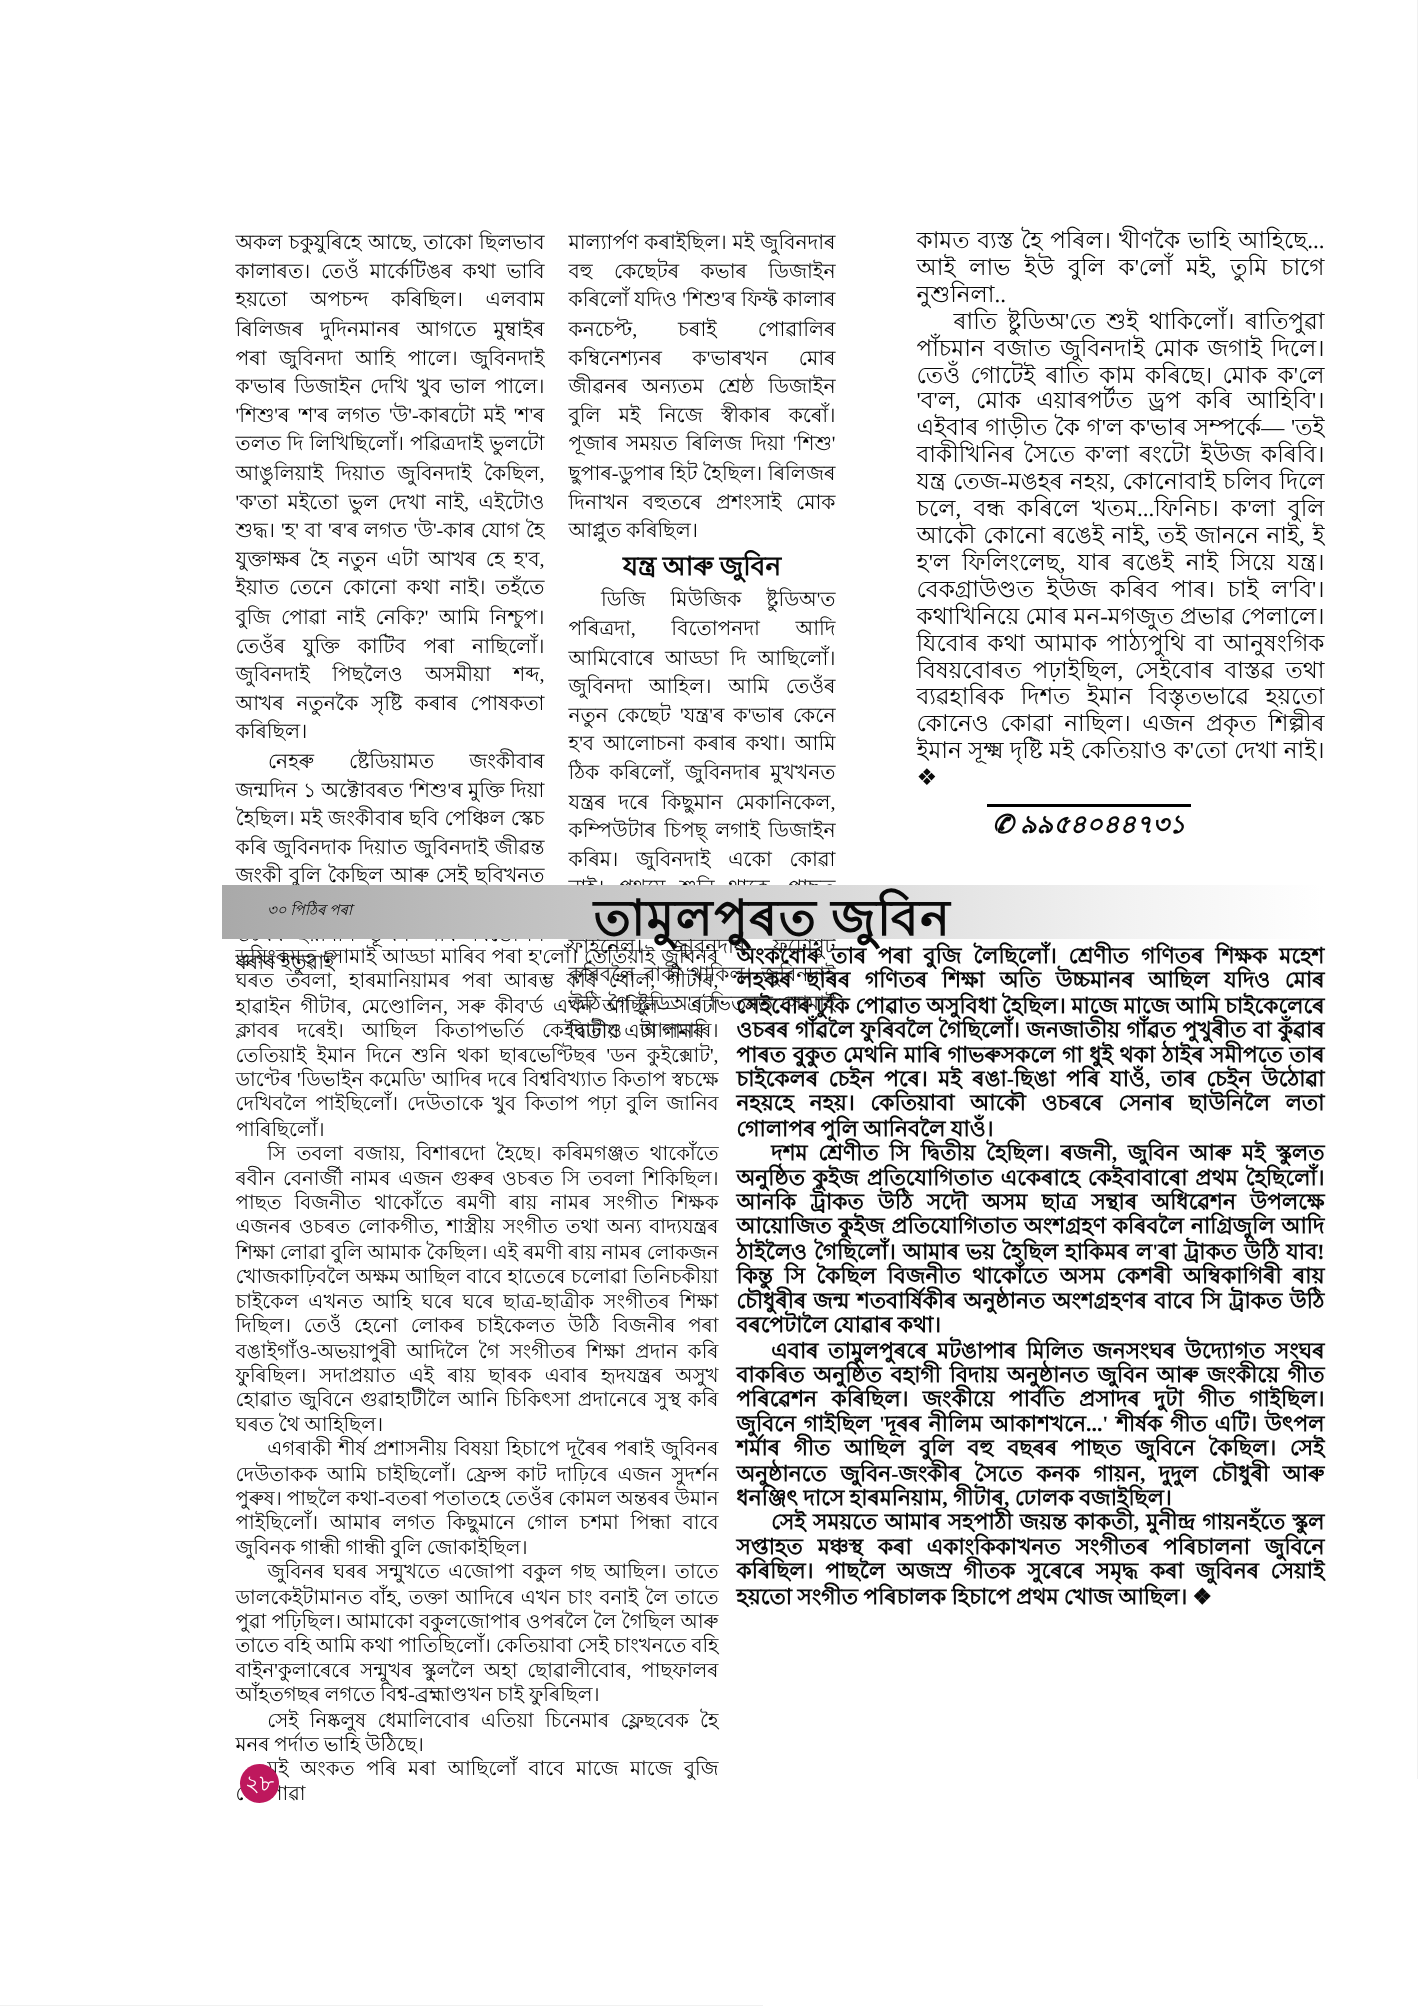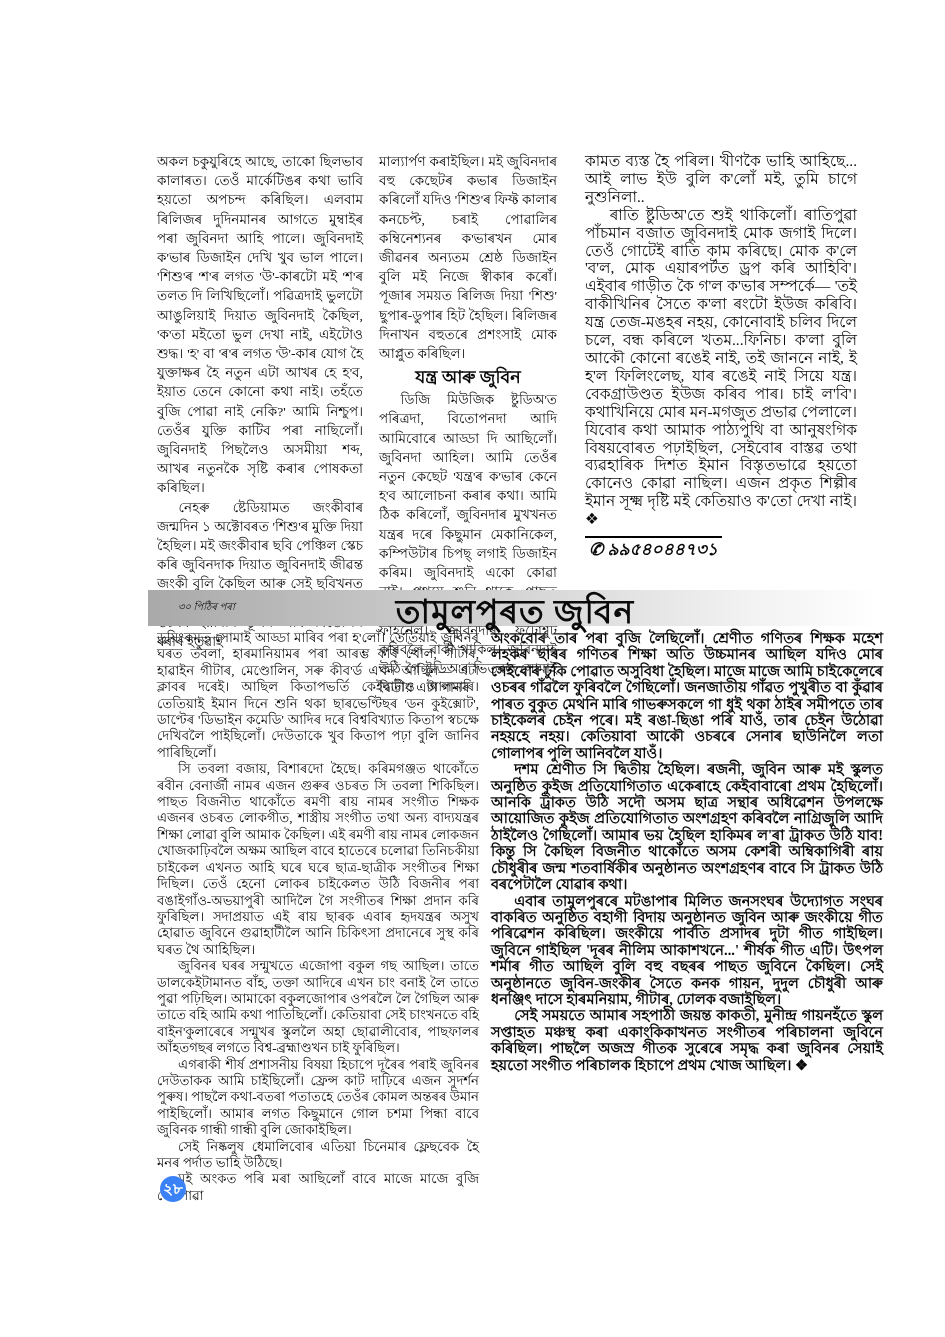--- a/index.html
+++ b/index.html
@@ -3,45 +3,45 @@
 <meta charset="utf-8">
 <style>
   html,body{margin:0;padding:0;background:#e8e8e8;}
   .page{position:relative;width:945px;height:1337px;background:#ffffff;margin:0 auto;
         font-family:"Liberation Serif","DejaVu Serif",serif;color:#0a0a0a;overflow:hidden;}
   
   .top-section{position:absolute;left:157px;top:152px;width:726px;display:flex;}
   .tcol{text-align:justify;}
   .tcol1{width:206px;font-size:13.5px;line-height:19.2px;}
   .tcol2{width:178px;margin-left:16px;font-size:13.5px;line-height:19.2px;}
-  .tcol3{width:272px;margin-left:28px;font-size:15.4px;line-height:17.9px;}
+  .tcol3{width:272px;margin-left:54px;font-size:15.4px;line-height:17.9px;}
   .blk{margin:0;}
   .blk-cont{text-indent:0;}
   .blk-para{text-indent:1.6em;}
   .blk-h{text-align:center;font-weight:bold;font-size:17.5px;text-indent:0;
          margin:3px 0 2px 0;line-height:22px;}
   
-  .phone-wrap{margin-top:8px;text-align:left;padding-right:42px;font-family:Liberation Serif, serif;}
+  .phone-wrap{margin-top:8px;text-align:center;padding-right:42px;font-family:Liberation Serif, serif;}
   .phone-inner{display:inline-block;border-top:2.5px solid #000;padding:3px 4px 0 4px;
                font-style:italic;font-weight:bold;font-size:17px;white-space:nowrap;}
   
   .banner{position:absolute;left:148px;top:590px;width:734px;height:36px;
           background:linear-gradient(to right,#a9a9a9 0%,#bfbfbf 25%,#d9d9d9 55%,#f2f2f2 82%,#ffffff 100%);
           display:flex;align-items:center;}
   .banner-from{position:absolute;left:30px;top:9px;font-style:italic;font-size:10px;}
   .banner-title{position:absolute;left:0;right:0;top:-4px;text-align:center;
                 font-weight:bold;font-size:33px;letter-spacing:1px;}
   
   .bottom-section{position:absolute;left:157px;top:630px;width:726px;display:flex;}
   .bcol{text-align:justify;}
   .bcol1{width:322px;font-size:13.2px;line-height:16.4px;}
   .bcol2{width:392px;margin-left:12px;font-size:14.5px;line-height:16.4px;font-weight:bold;}
   
   .page-badge{position:absolute;left:160px;top:1176px;width:26px;height:26px;border-radius:50%;
-              background:#3b82f6;color:#fff;font-weight:bold;font-size:15px;
+              background:#be185d;color:#fff;font-weight:normal;font-size:15px;
               display:flex;align-items:center;justify-content:center;}
   .footer-date{position:absolute;left:575px;top:1166px;width:240px;text-align:center;}
   .footer-rule{width:208px;margin:0 auto;border-top:2.5px solid #000;}
   .footer-text{font-weight:bold;font-size:23px;line-height:30px;white-space:nowrap;}
   .footer-text .sep{font-size:18px;position:relative;top:-2px;padding:0 2px;}
 </style>
 </head>
 <body>
 
 <div class="page">
@@ -72,22 +72,22 @@
 
   <div class="banner">
     <span class="banner-from">৩০ পিঠিৰ পৰা</span>
     <span class="banner-title">তামুলপুৰত জুবিন</span>
   </div>
 
   <div class="bottom-section">
     <div class="bcol bcol1">
         <div class="blk blk-cont">ড্ৰয়িংৰূমত সোমাই আড্ডা মাৰিব পৰা হ'লোঁ। তেতিয়াই জুবিনৰ ঘৰত তবলা, হাৰমানিয়ামৰ পৰা আৰম্ভ কৰি খোল, গীটাৰ, হাৱাইন গীটাৰ, মেণ্ডোলিন, সৰু কীব'ৰ্ড এখন আছিল— এটা ক্লাবৰ দৰেই। আছিল কিতাপভৰ্তি কেইবাটাও আলমাৰি। তেতিয়াই ইমান দিনে শুনি থকা ছাৰভেণ্টিছৰ 'ডন কুইক্সোট', ডাণ্টেৰ 'ডিভাইন কমেডি' আদিৰ দৰে বিশ্ববিখ্যাত কিতাপ স্বচক্ষে দেখিবলৈ পাইছিলোঁ। দেউতাকে খুব কিতাপ পঢ়া বুলি জানিব পাৰিছিলোঁ।</div>
         <div class="blk blk-para">সি তবলা বজায়, বিশাৰদো হৈছে। কৰিমগঞ্জত থাকোঁতে ৰবীন বেনাৰ্জী নামৰ এজন গুৰুৰ ওচৰত সি তবলা শিকিছিল। পাছত বিজনীত থাকোঁতে ৰমণী ৰায় নামৰ সংগীত শিক্ষক এজনৰ ওচৰত লোকগীত, শাস্ত্ৰীয় সংগীত তথা অন্য বাদ্যযন্ত্ৰৰ শিক্ষা লোৱা বুলি আমাক কৈছিল। এই ৰমণী ৰায় নামৰ লোকজন খোজকাঢ়িবলৈ অক্ষম আছিল বাবে হাতেৰে চলোৱা তিনিচকীয়া চাইকেল এখনত আহি ঘৰে ঘৰে ছাত্ৰ-ছাত্ৰীক সংগীতৰ শিক্ষা দিছিল। তেওঁ হেনো লোকৰ চাইকেলত উঠি বিজনীৰ পৰা বঙাইগাঁও-অভয়াপুৰী আদিলৈ গৈ সংগীতৰ শিক্ষা প্ৰদান কৰি ফুৰিছিল। সদাপ্ৰয়াত এই ৰায় ছাৰক এবাৰ হৃদযন্ত্ৰৰ অসুখ হোৱাত জুবিনে গুৱাহাটীলৈ আনি চিকিৎসা প্ৰদানেৰে সুস্থ কৰি ঘৰত থৈ আহিছিল।</div>
+        <div class="blk blk-para">এগৰাকী শীৰ্ষ প্ৰশাসনীয় বিষয়া হিচাপে দূৰৈৰ পৰাই জুবিনৰ দেউতাকক আমি চাইছিলোঁ। ফ্ৰেন্স কাট দাঢ়িৰে এজন সুদৰ্শন পুৰুষ। পাছলৈ কথা-বতৰা পতাতহে তেওঁৰ কোমল অন্তৰৰ উমান পাইছিলোঁ। আমাৰ লগত কিছুমানে গোল চশমা পিন্ধা বাবে জুবিনক গান্ধী গান্ধী বুলি জোকাইছিল।</div>
         <div class="blk blk-para">জুবিনৰ ঘৰৰ সন্মুখতে এজোপা বকুল গছ আছিল। তাতে ডালকেইটামানত বাঁহ, তক্তা আদিৰে এখন চাং বনাই লৈ তাতে পুৱা পঢ়িছিল। আমাকো বকুলজোপাৰ ওপৰলৈ লৈ গৈছিল আৰু তাতে বহি আমি কথা পাতিছিলোঁ। কেতিয়াবা সেই চাংখনতে বহি বাইন'কুলাৰেৰে সন্মুখৰ স্কুললৈ অহা ছোৱালীবোৰ, পাছফালৰ আঁহতগছৰ লগতে বিশ্ব-ব্ৰহ্মাণ্ডখন চাই ফুৰিছিল।</div>
-        <div class="blk blk-para">এগৰাকী শীৰ্ষ প্ৰশাসনীয় বিষয়া হিচাপে দূৰৈৰ পৰাই জুবিনৰ দেউতাকক আমি চাইছিলোঁ। ফ্ৰেন্স কাট দাঢ়িৰে এজন সুদৰ্শন পুৰুষ। পাছলৈ কথা-বতৰা পতাতহে তেওঁৰ কোমল অন্তৰৰ উমান পাইছিলোঁ। আমাৰ লগত কিছুমানে গোল চশমা পিন্ধা বাবে জুবিনক গান্ধী গান্ধী বুলি জোকাইছিল।</div>
         <div class="blk blk-para">সেই নিষ্কলুষ ধেমালিবোৰ এতিয়া চিনেমাৰ ফ্লেছবেক হৈ মনৰ পৰ্দাত ভাহি উঠিছে।</div>
         <div class="blk blk-para">মই অংকত পৰি মৰা আছিলোঁ বাবে মাজে মাজে বুজি নোপোৱা</div>
       </div>
     <div class="bcol bcol2">
         <div class="blk blk-cont">অংকবোৰ তাৰ পৰা বুজি লৈছিলোঁ। শ্ৰেণীত গণিতৰ শিক্ষক মহেশ লহকৰ ছাৰৰ গণিতৰ শিক্ষা অতি উচ্চমানৰ আছিল যদিও মোৰ সেইবোৰ ঢুকি পোৱাত অসুবিধা হৈছিল। মাজে মাজে আমি চাইকেলেৰে ওচৰৰ গাঁৱলৈ ফুৰিবলৈ গৈছিলোঁ। জনজাতীয় গাঁৱত পুখুৰীত বা কুঁৱাৰ পাৰত বুকুত মেথনি মাৰি গাভৰুসকলে গা ধুই থকা ঠাইৰ সমীপতে তাৰ চাইকেলৰ চেইন পৰে। মই ৰঙা-ছিঙা পৰি যাওঁ, তাৰ চেইন উঠোৱা নহয়হে নহয়। কেতিয়াবা আকৌ ওচৰৰে সেনাৰ ছাউনিলৈ লতা গোলাপৰ পুলি আনিবলৈ যাওঁ।</div>
         <div class="blk blk-para">দশম শ্ৰেণীত সি দ্বিতীয় হৈছিল। ৰজনী, জুবিন আৰু মই স্কুলত অনুষ্ঠিত কুইজ প্ৰতিযোগিতাত একেৰাহে কেইবাবাৰো প্ৰথম হৈছিলোঁ। আনকি ট্ৰাকত উঠি সদৌ অসম ছাত্ৰ সন্থাৰ অধিৱেশন উপলক্ষে আয়োজিত কুইজ প্ৰতিযোগিতাত অংশগ্ৰহণ কৰিবলৈ নাগ্ৰিজুলি আদি ঠাইলৈও গৈছিলোঁ। আমাৰ ভয় হৈছিল হাকিমৰ ল'ৰা ট্ৰাকত উঠি যাব! কিন্তু সি কৈছিল বিজনীত থাকোঁতে অসম কেশৰী অম্বিকাগিৰী ৰায় চৌধুৰীৰ জন্ম শতবাৰ্ষিকীৰ অনুষ্ঠানত অংশগ্ৰহণৰ বাবে সি ট্ৰাকত উঠি বৰপেটালৈ যোৱাৰ কথা।</div>
         <div class="blk blk-para">এবাৰ তামুলপুৰৰে মটঙাপাৰ মিলিত জনসংঘৰ উদ্যোগত সংঘৰ বাকৰিত অনুষ্ঠিত বহাগী বিদায় অনুষ্ঠানত জুবিন আৰু জংকীয়ে গীত পৰিৱেশন কৰিছিল। জংকীয়ে পাৰ্বতি প্ৰসাদৰ দুটা গীত গাইছিল। জুবিনে গাইছিল 'দূৰৰ নীলিম আকাশখনে...' শীৰ্ষক গীত এটি। উৎপল শৰ্মাৰ গীত আছিল বুলি বহু বছৰৰ পাছত জুবিনে কৈছিল। সেই অনুষ্ঠানতে জুবিন-জংকীৰ সৈতে কনক গায়ন, দুদুল চৌধুৰী আৰু ধনঞ্জিৎ দাসে হাৰমনিয়াম, গীটাৰ, ঢোলক বজাইছিল।</div>
         <div class="blk blk-para">সেই সময়তে আমাৰ সহপাঠী জয়ন্ত কাকতী, মুনীন্দ্ৰ গায়নহঁতে স্কুল সপ্তাহত মঞ্চস্থ কৰা একাংকিকাখনত সংগীতৰ পৰিচালনা জুবিনে কৰিছিল। পাছলৈ অজস্ৰ গীতক সুৰেৰে সমৃদ্ধ কৰা জুবিনৰ সেয়াই হয়তো সংগীত পৰিচালক হিচাপে প্ৰথম খোজ আছিল। ❖</div>
       </div>
   </div>

